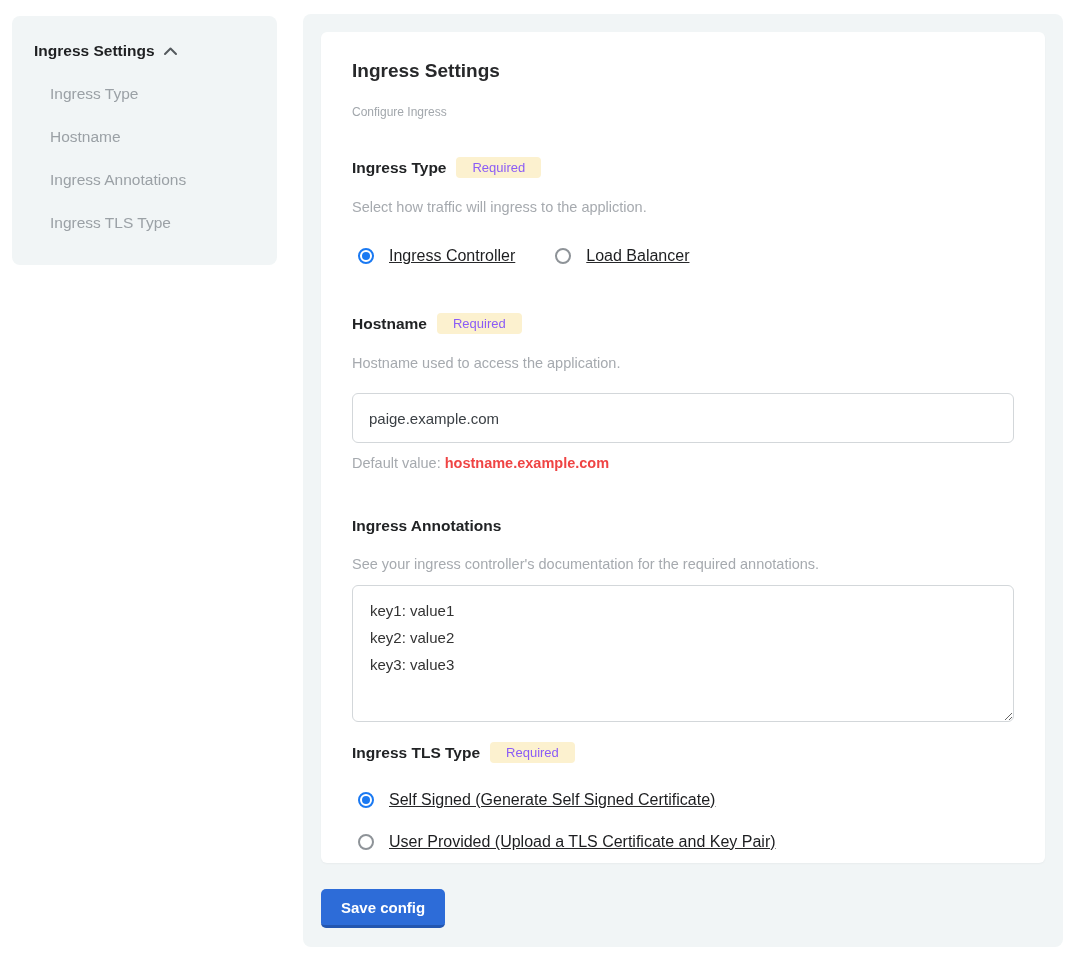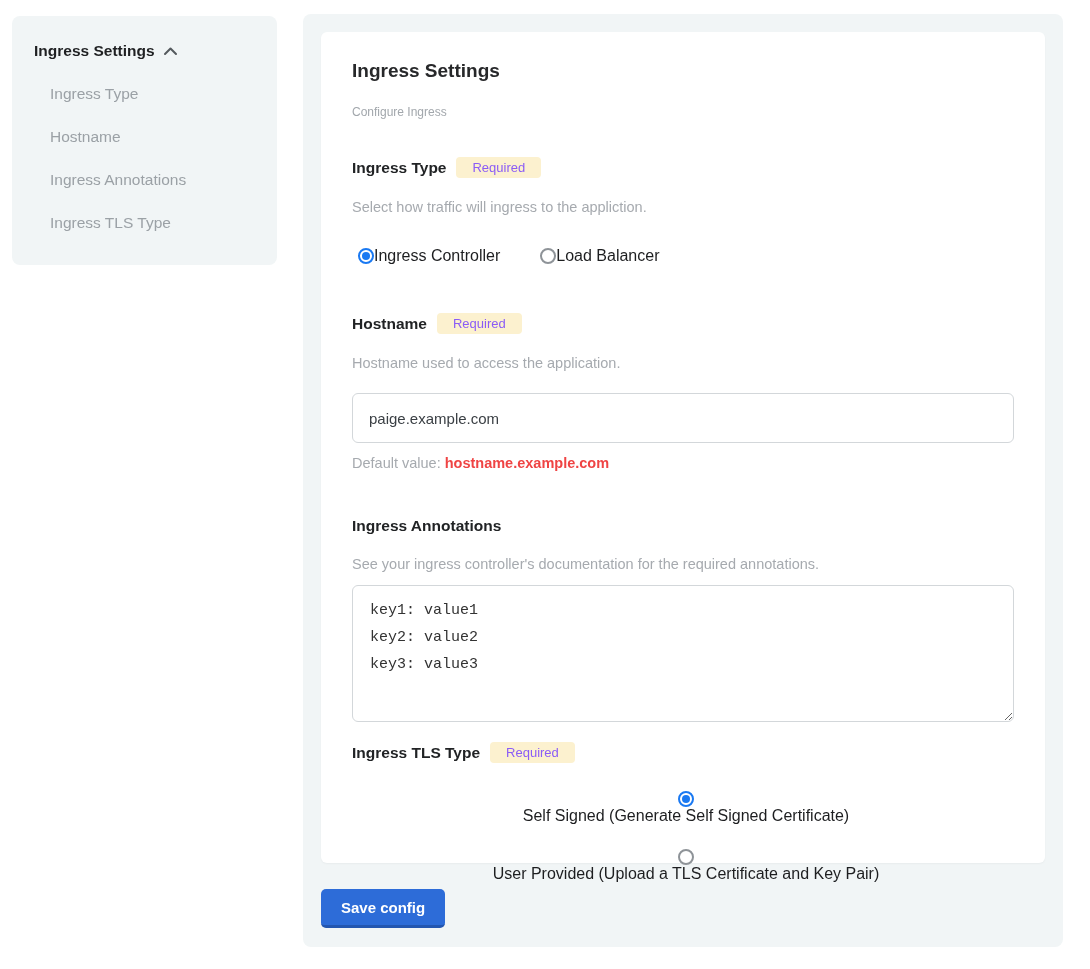--- a/index.html
+++ b/index.html
@@ -93,22 +93,23 @@
   
   .radio-row-horizontal {
     display: flex;
     gap: 40px;
     margin-top: 32px;
     margin-left: 6px;
   }
   .radio-option {
     display: flex;
     align-items: center;
-    gap: 0;
-    cursor: pointer;
+    gap: 15px;
+    cursor: pointer;
+    text-decoration: underline;
   }
   .radio-circle {
     width: 16px; height: 16px;
     border-radius: 50%;
     border: 2px solid #8e9398;
     background: #ffffff;
     position: relative;
     flex: 0 0 auto;
   }
   .radio-circle.checked { border-color: #1a79f2; }
@@ -154,32 +155,32 @@
 
   .annotations-section { margin-top: 46px; }
   .textarea-input {
     display: block;
     width: 100%;
     height: 137px;
     margin-top: 13px;
     border: 1px solid #d3d7da;
     border-radius: 6px;
     padding: 11px 17px;
-    font-family: Liberation Mono, monospace;
+    font-family: Liberation Sans, sans-serif;
     font-size: 15px;
     line-height: 27px;
     color: #333333;
     background: #ffffff;
     outline: none;
     resize: both;
   }
 
   .tls-section { margin-top: 20px; }
   .radio-stack { margin-top: 28px; margin-left: 6px; }
-  .radio-stack .radio-option { margin-bottom: 24px; flex-direction: column; }
+  .radio-stack .radio-option { margin-bottom: 24px; }
 
   .save-button {
     margin-top: 26px;
     display: inline-block;
     background: #2d6cd8;
     border: none;
     border-bottom: 3px solid #2356b0;
     border-radius: 5px;
     color: #ffffff;
     font-family: "Liberation Sans", sans-serif;

